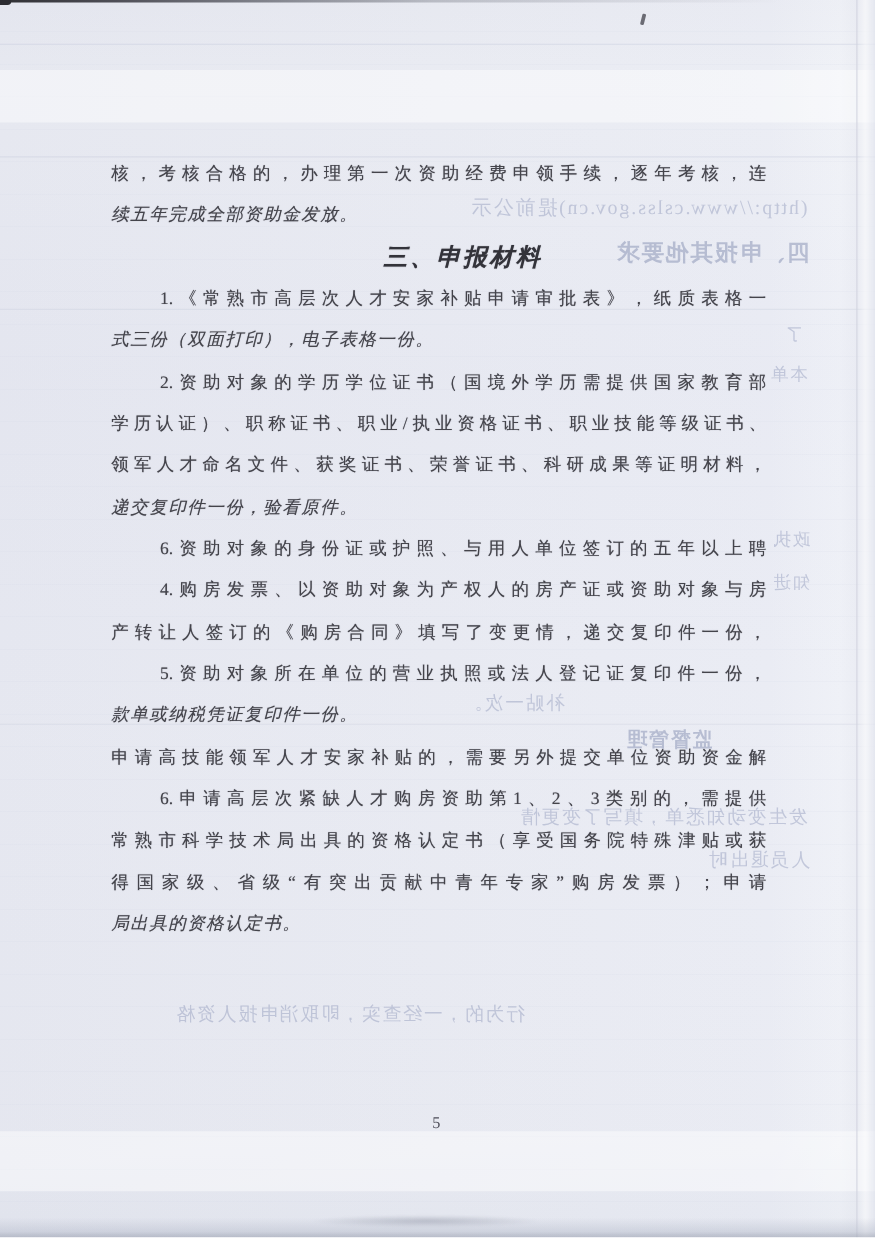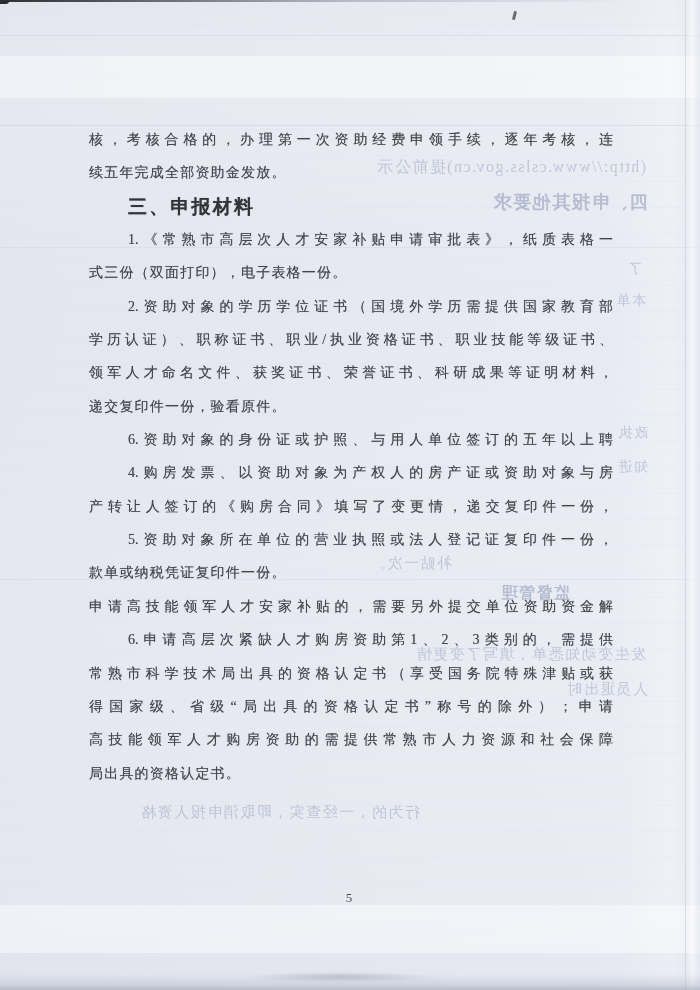--- a/index.html
+++ b/index.html
@@ -19,22 +19,22 @@
   .content{
     position:absolute;left:89px;top:123px;width:524px;
     color:#44444b;
   }
   .line{
     height:33.35px;line-height:33.35px;
     font-size:14px;
     text-shadow:0 0 0.7px rgba(70,70,82,0.55);
   }
   .line.fill{text-align:justify;text-align-last:justify;}
-  .line.short{letter-spacing:1.2px;}
-  .line.indent{padding-left:39px;}
+  .line.short{letter-spacing:1.2px;font-style:italic;}
+  .line.indent{padding-left:39px;text-align:center;}
   .line.heading{
     font-weight:bold;font-size:19px;letter-spacing:2.2px;
     color:#33333a;text-shadow:0 0 0.8px rgba(50,50,60,0.6);
   }
 
   .pagenum{
     position:absolute;left:338px;top:890px;width:22px;
     text-align:center;font-size:13px;color:#4d4d58;
   }
 
@@ -124,20 +124,19 @@
       <div class="line fill">领军人才命名文件、获奖证书、荣誉证书、科研成果等证明材料，</div>
       <div class="line short">递交复印件一份，验看原件。</div>
       <div class="line fill indent">6.资助对象的身份证或护照、与用人单位签订的五年以上聘</div>
       <div class="line fill indent">4.购房发票、以资助对象为产权人的房产证或资助对象与房</div>
       <div class="line fill">产转让人签订的《购房合同》填写了变更情，递交复印件一份，</div>
       <div class="line fill indent">5.资助对象所在单位的营业执照或法人登记证复印件一份，</div>
       <div class="line short">款单或纳税凭证复印件一份。</div>
       <div class="line fill">申请高技能领军人才安家补贴的，需要另外提交单位资助资金解</div>
       <div class="line fill indent">6.申请高层次紧缺人才购房资助第1、2、3类别的，需提供</div>
       <div class="line fill">常熟市科学技术局出具的资格认定书（享受国务院特殊津贴或获</div>
-      <div class="line fill">得国家级、省级“局出具的资格认定书”称号的除外）；申请</div>
-      <div class="line fill">高技能领军人才购房资助的需提供常熟市人力资源和社会保障</div>
+      <div class="line fill">得国家级、省级“有突出贡献中青年专家”购房发票）；申请</div>
       <div class="line short">局出具的资格认定书。</div>
     </div>
 
   <div class="pagenum">5</div>
 
 </div>
 
 </body></html>

